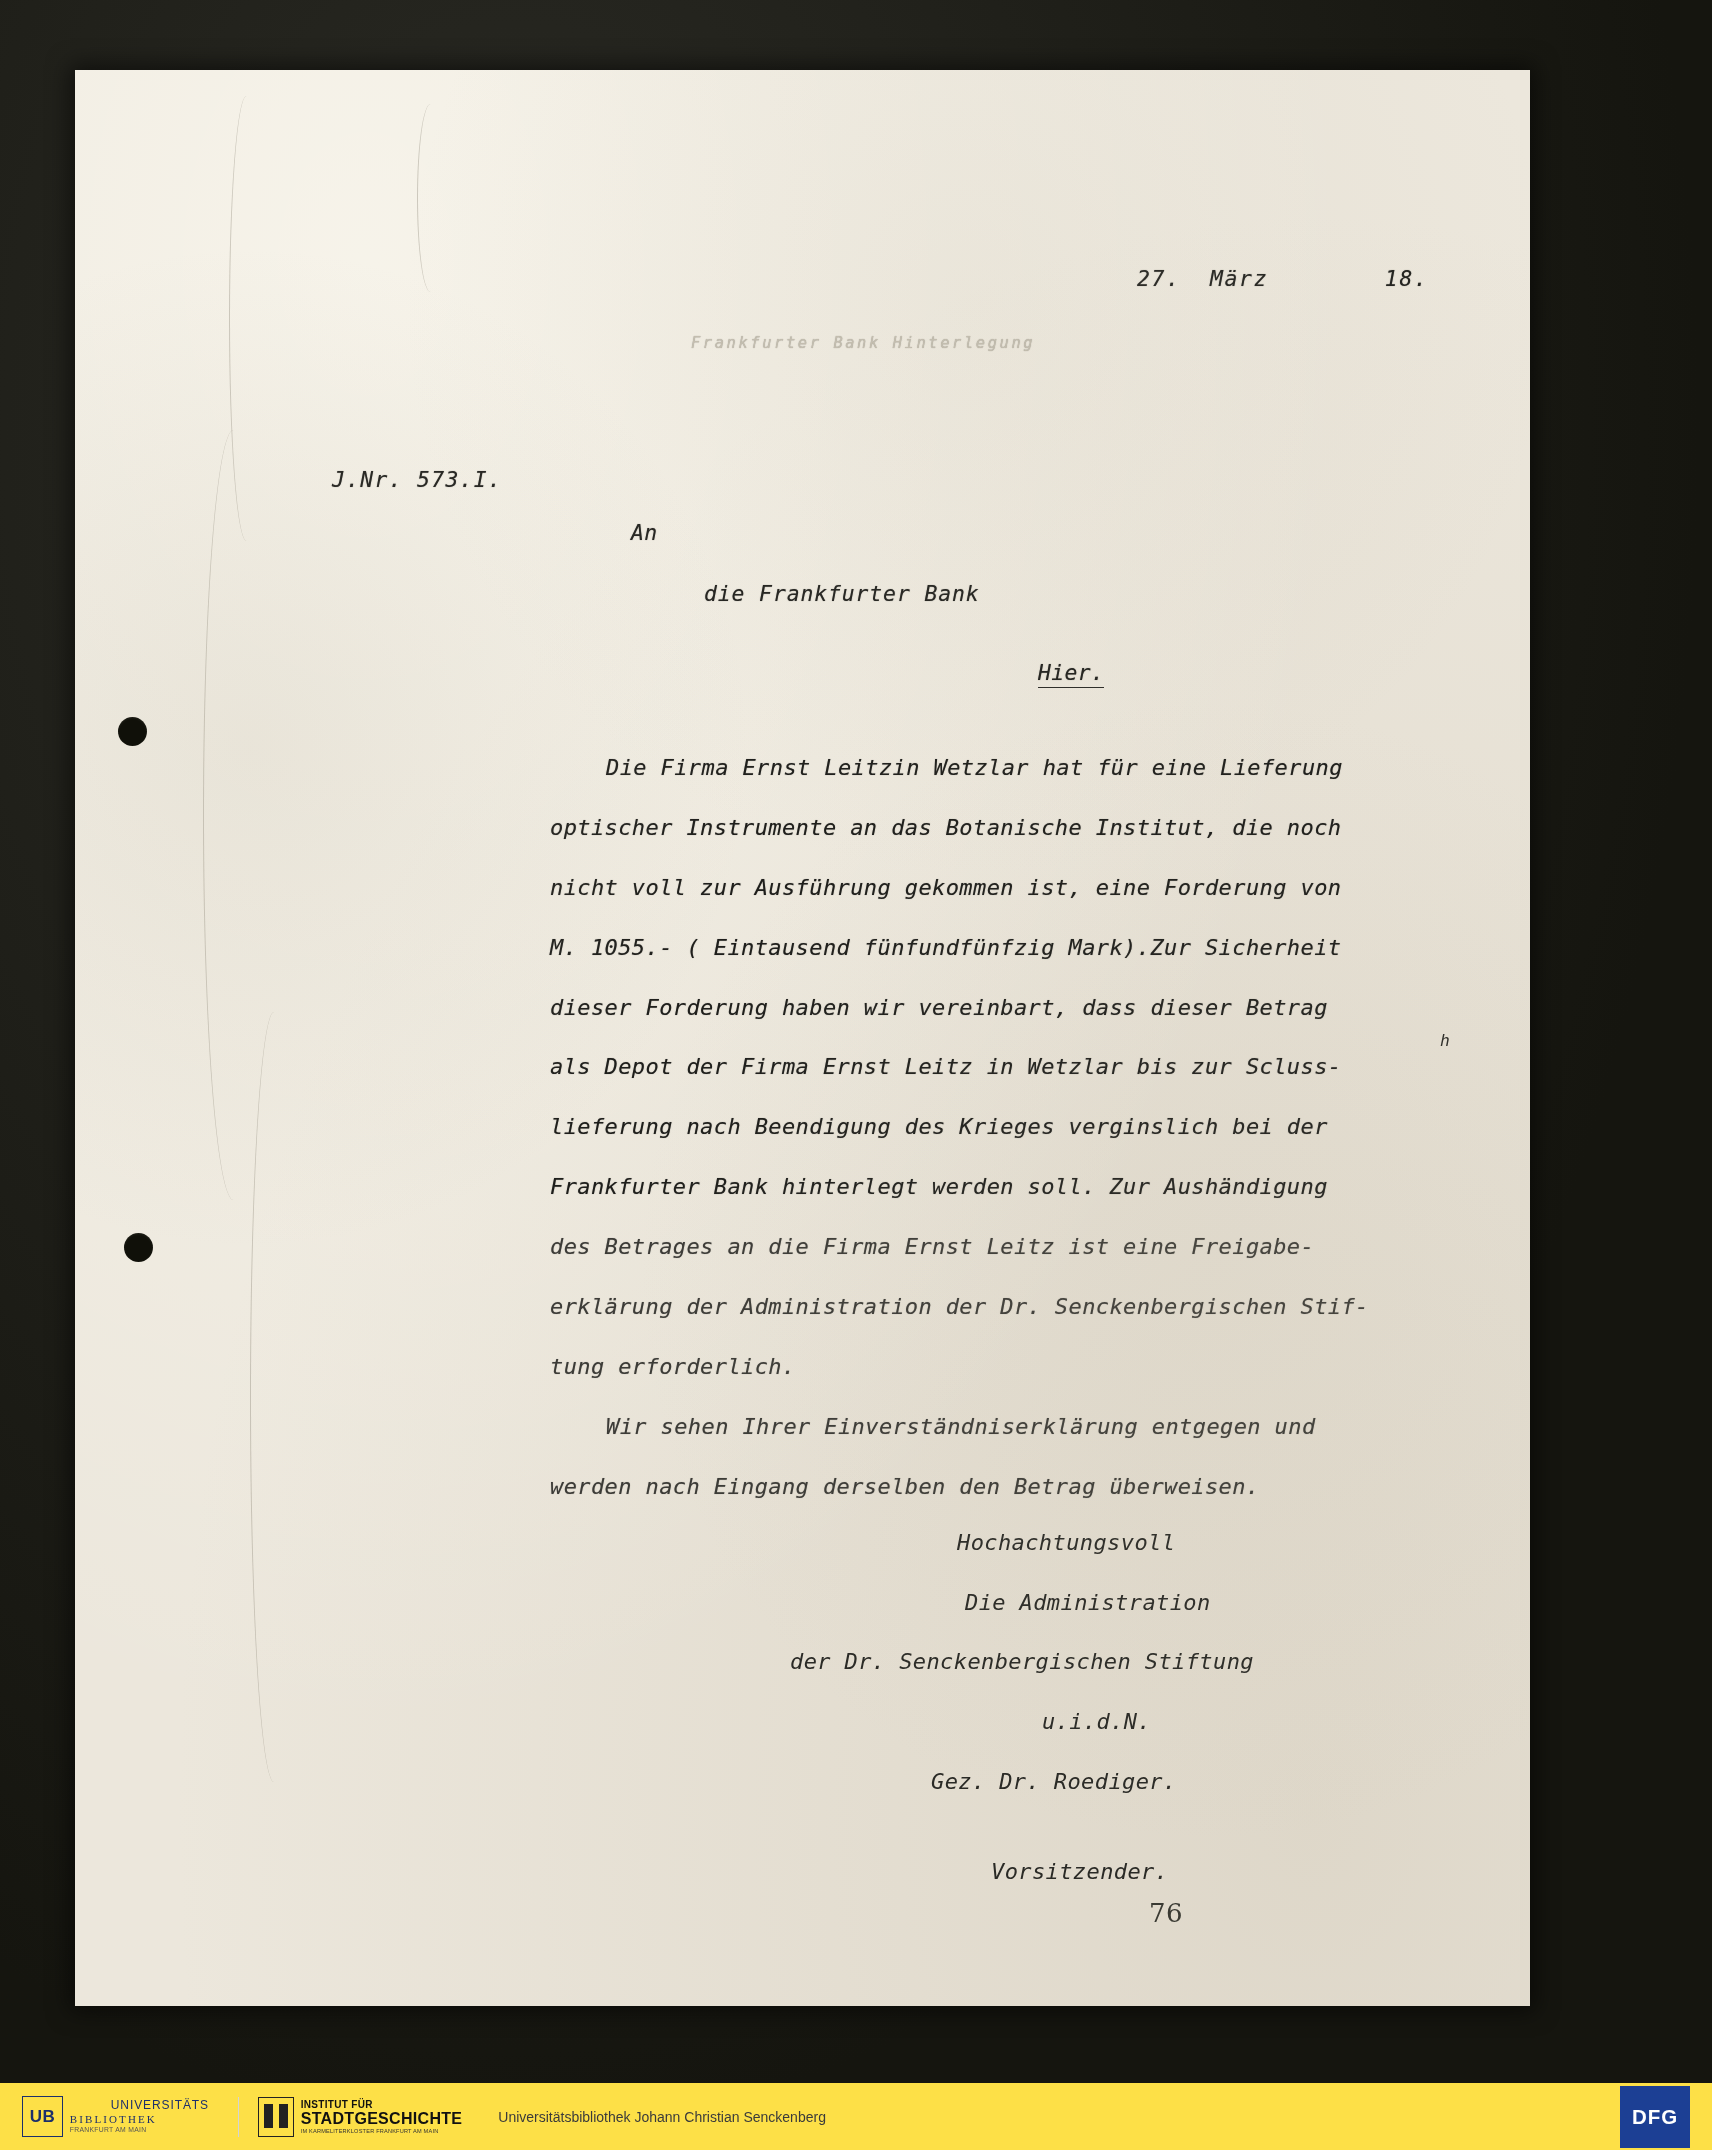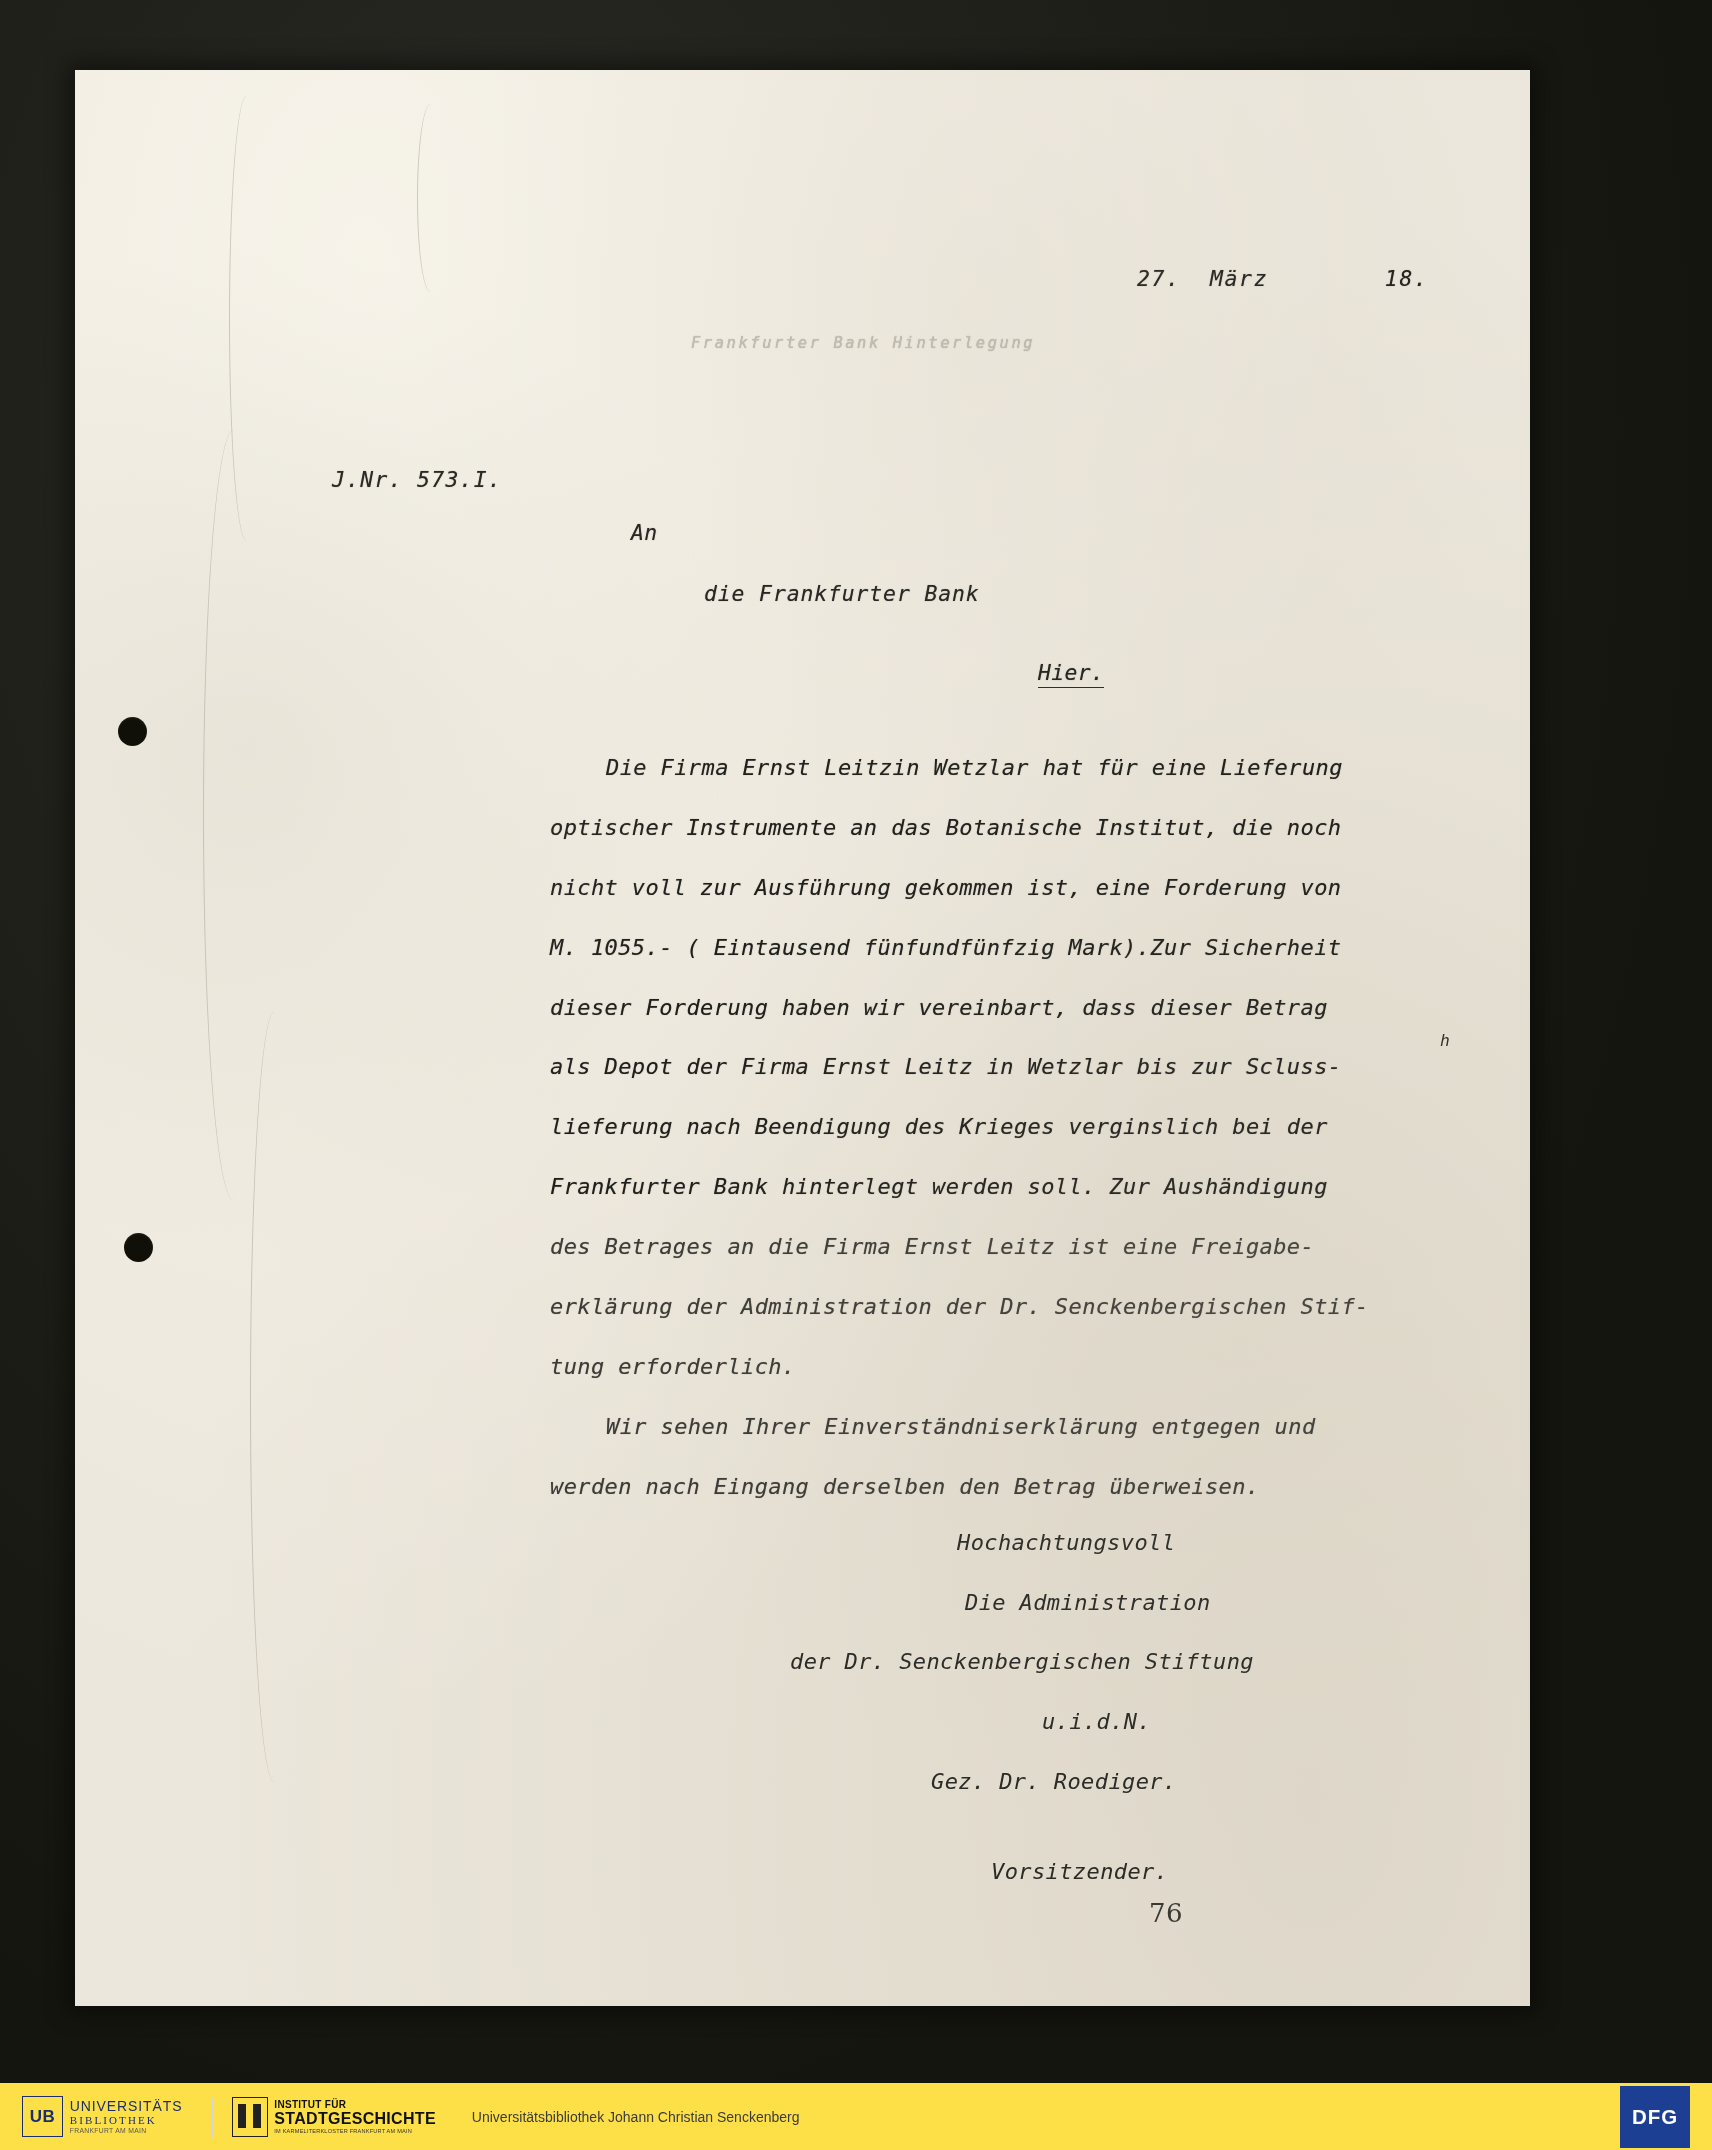--- a/index.html
+++ b/index.html
@@ -153,21 +153,21 @@
     border: 1.7px solid #1c2f6b;
     color: #1c2f6b;
     font-weight: bold;
     font-size: 17px;
     display: flex;
     align-items: center;
     justify-content: center;
     letter-spacing: 0.4px;
   }
   .ub-text { line-height: 1.15; color: #1c2f6b; }
-  .ub-text .l1 { font-size: 14px; letter-spacing: 0.9px; }
+  .ub-text .l1 { font-size: 12px; letter-spacing: 0.9px; margin-left: 41px; }
   .ub-text .l2 { font-size: 11px; letter-spacing: 2.1px; font-family: Liberation Serif, serif; }
   .ub-text .l3 { font-size: 6.8px; letter-spacing: 0.3px; color: #555; }
 
   #institute-logo {
     display: flex;
     align-items: center;
     gap: 6.8px;
     margin-left: 29px;
     padding-left: 19px;
     border-left: 0.9px solid #d4d4d4;

